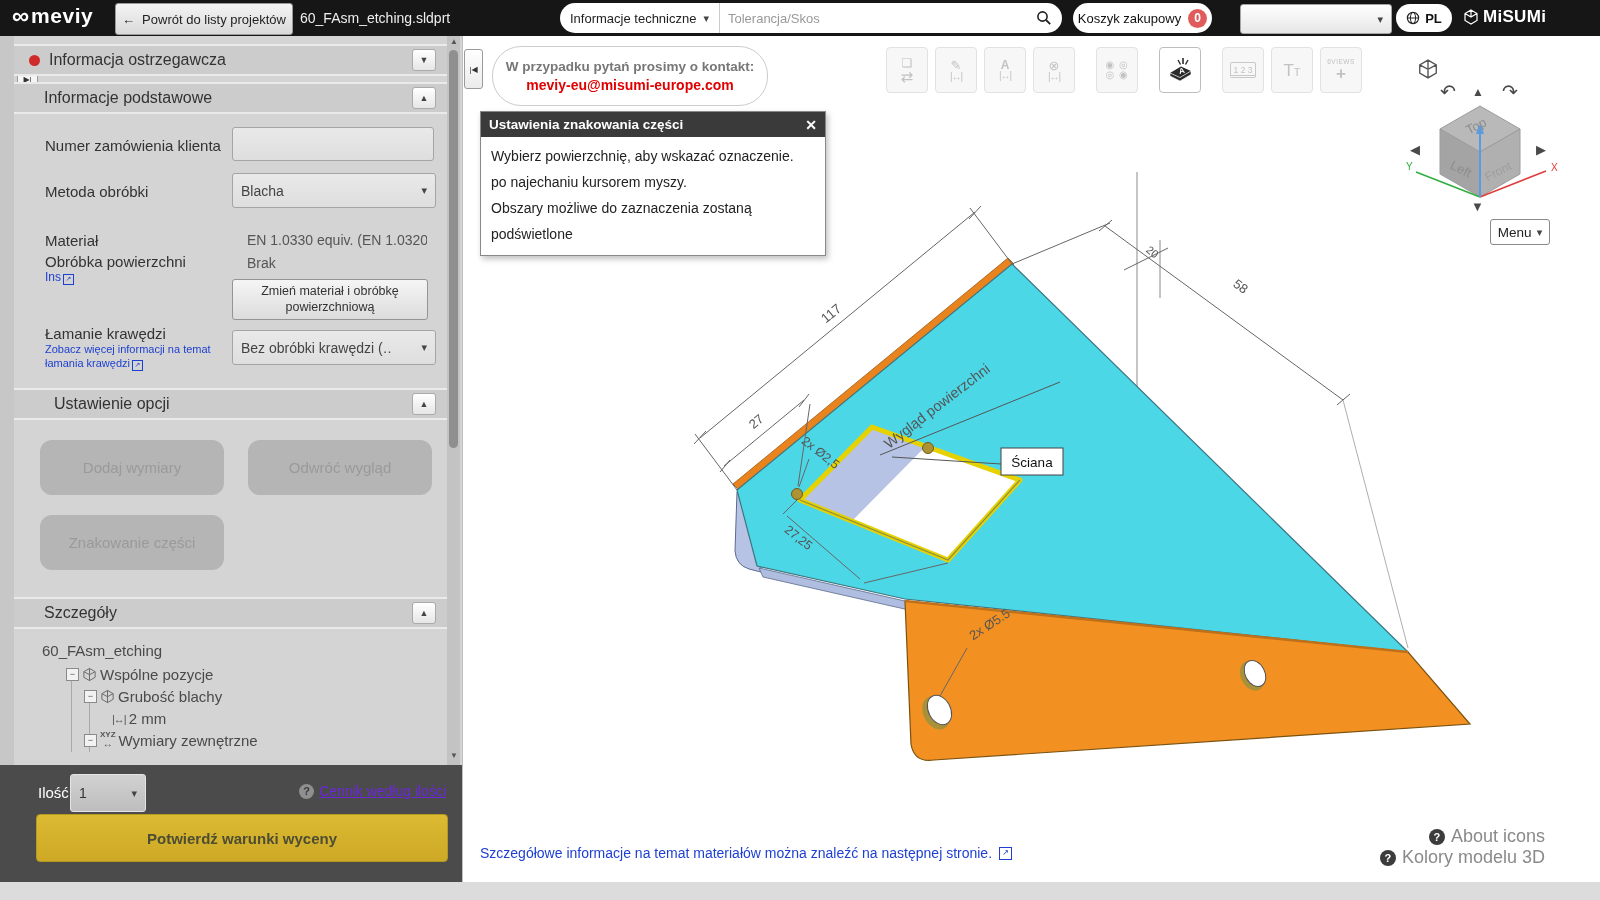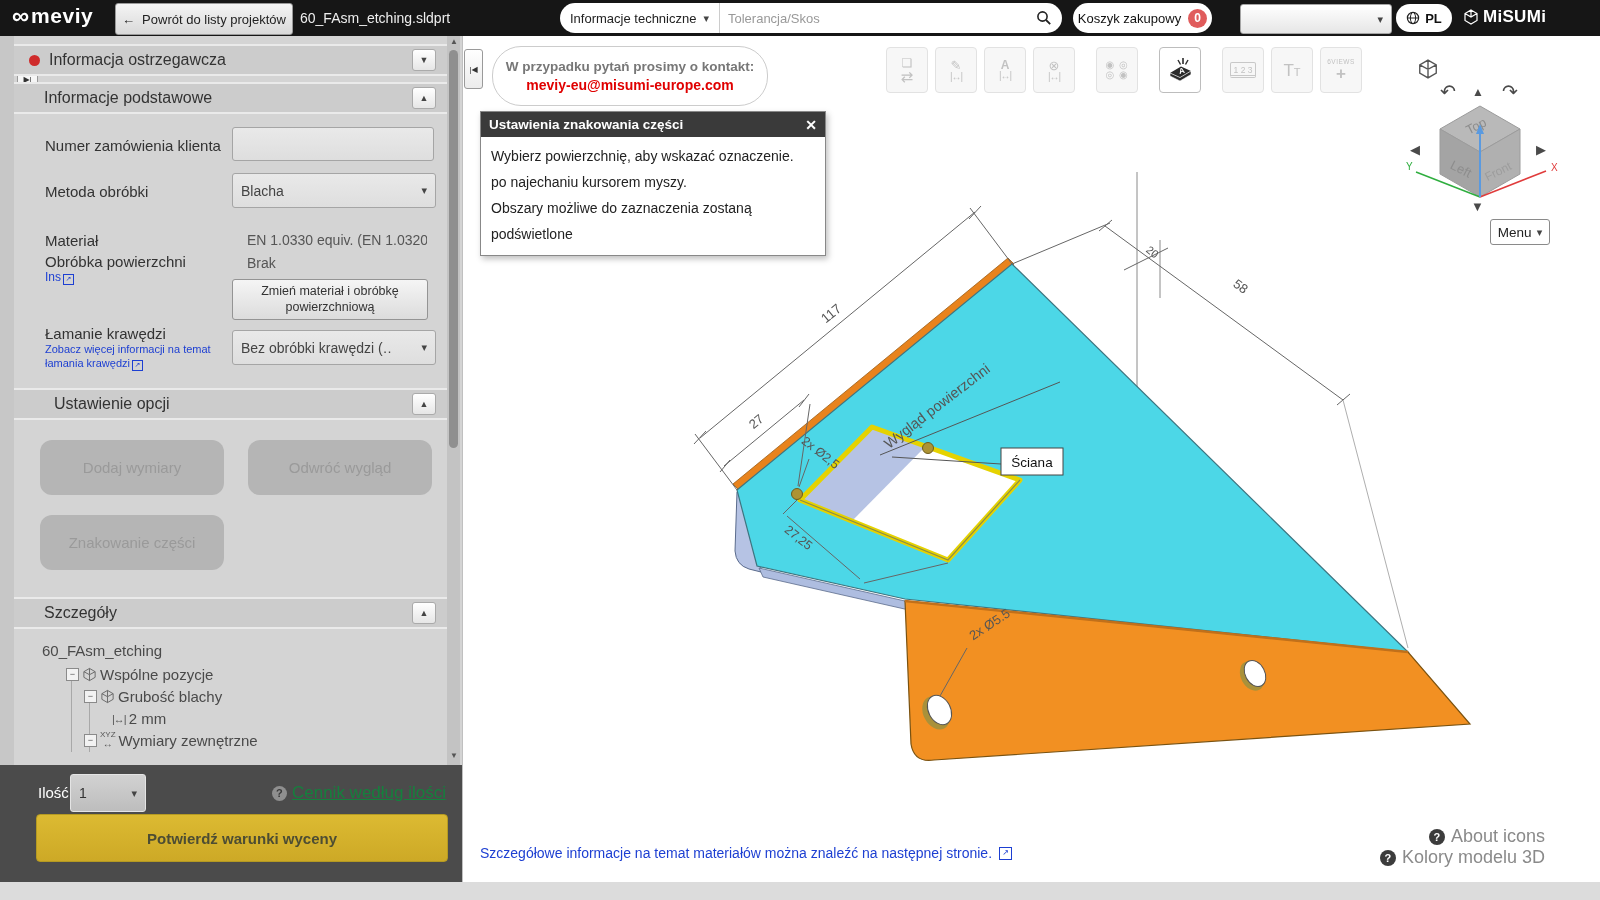--- a/index.html
+++ b/index.html
@@ -203,40 +203,40 @@
     </svg>
   <span class="treetxt">Grubość blachy</span>
 </div>
 <div class="abs" style="left:112px;top:710px;display:flex;align-items:center;gap:3px">
   <span style="font-size:11px;color:#555;letter-spacing:-1px">|↔|</span>
   <span class="treetxt">2 mm</span>
 </div>
 <div class="abs" style="left:84px;top:731px;display:flex;align-items:center;gap:3px">
   <span class="treebox">−</span>
   <span style="display:inline-flex;flex-direction:column;align-items:center;line-height:1">
-    <span style="font-size:8px;font-weight:normal;color:#555">XYZ</span>
+    <span style="font-size:8px;font-weight:bold;color:#555">XYZ</span>
     <span style="font-size:10px;color:#555">↔</span>
   </span>
   <span class="treetxt">Wymiary zewnętrzne</span>
 </div>
 
 <div class="abs scroll-track"></div>
 <div class="abs scroll-thumb"></div>
 <span class="abs" style="left:450px;top:37px;font-size:8px;color:#555">▲</span>
 <span class="abs" style="left:450px;top:751px;font-size:8px;color:#555">▼</span>
 
 <div class="abs darkpanel"></div>
 <span class="abs" style="left:38px;top:784px;color:#fff;font-size:15px">Ilość</span>
 <div class="abs dselect" style="left:70px;top:774px;width:58px;height:36px;background:linear-gradient(#d2d2d2,#bdbdbd);border:1px solid #e4e4e4;border-radius:3px">
   <span style="color:#333">1</span>
   <span class="chev">▾</span>
 </div>
 <div class="abs" style="left:0;top:783px;width:446px;display:flex;justify-content:flex-end;align-items:center;gap:5px">
   <span class="qicon">?</span>
-  <span style="color:#15803d;font-size:17px;text-decoration:underline;cursor:pointer">Cennik według ilości</span>
+  <span style="color:#6d28d9;font-size:14px;text-decoration:underline;cursor:pointer">Cennik według ilości</span>
 </div>
 <div class="abs ybtn" style="left:36px;top:814px;width:410px;height:46px">Potwierdź warunki wyceny</div>
 
 <div class="abs collapsebtn" style="left:464px;top:49px;width:17px;height:38px;font-size:8px">|◀</div>
 
 <div class="abs contact" style="left:492px;top:46px;width:274px;height:58px">
   <span style="font-size:13.5px;font-weight:bold;color:#777">W przypadku pytań prosimy o kontakt:</span>
   <span style="font-size:14px;font-weight:bold;color:#e00000;margin-top:3px;cursor:pointer">meviy-eu@misumi-europe.com</span>
 </div>
 

